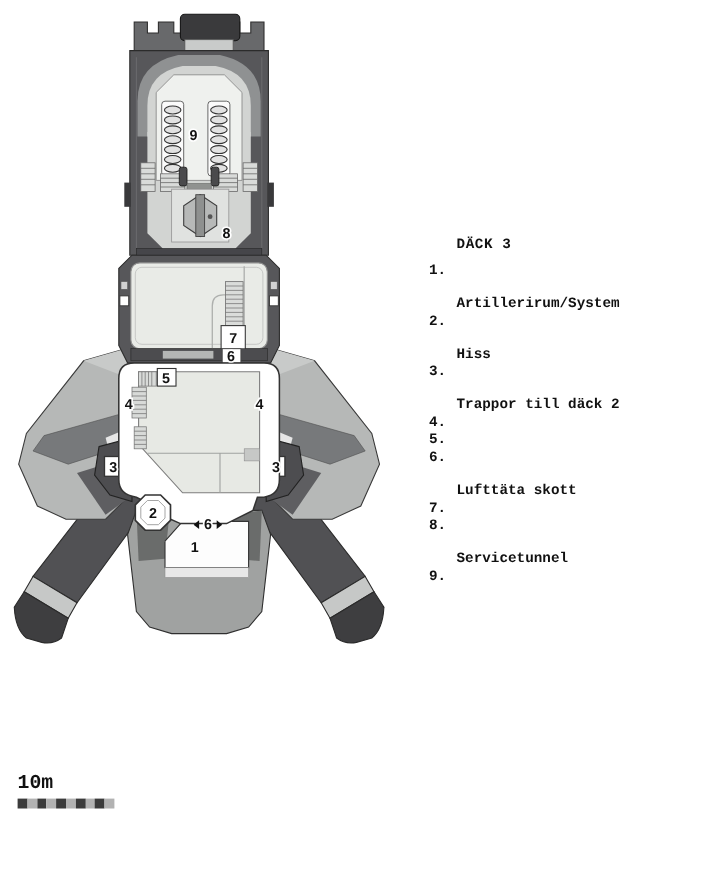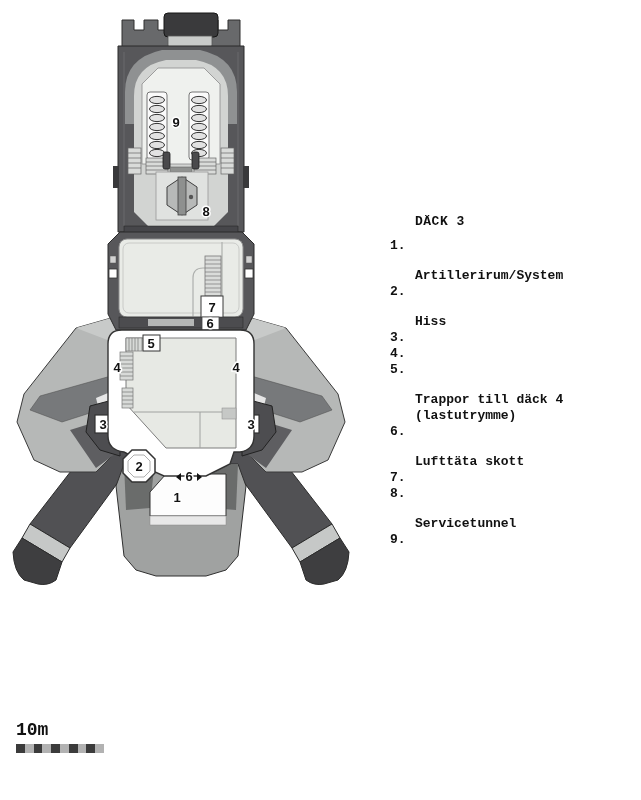--- a/index.html
+++ b/index.html
@@ -15,21 +15,21 @@
     position:absolute;left:390px;top:214px;width:230px;
     font-family:"Liberation Mono",monospace;font-weight:bold;
     font-size:13px;line-height:16px;color:#111;
   }
   .legend-title{padding-left:25px;margin-bottom:8px;letter-spacing:0.5px;}
   .legend-item{display:flex;}
   .legend-item .num{width:25px;flex:none;}
   .legend-item .txt{white-space:pre-line;margin-top:30px;}
 
   
-  .scalebar{position:absolute;left:16px;top:720px;}
+  .scalebar{position:absolute;left:16px;top:702px;}
   .scale-label{
     font-family:"Liberation Mono",monospace;font-weight:bold;
     font-size:18px;line-height:20px;color:#111;
   }
   .scale-strip{display:flex;width:88px;height:9px;margin-top:4px;}
   .scale-strip .seg{flex:1;}
   .seg.d{background:#3b3b3b;}
   .seg.l{background:#b2b2b2;}
 
   
@@ -213,28 +213,27 @@
     <div class="legend-item">
       <span class="num">1.</span>
       <span class="txt">Artillerirum/System</span>
     </div>
     <div class="legend-item">
       <span class="num">2.</span>
       <span class="txt">Hiss</span>
     </div>
     <div class="legend-item">
       <span class="num">3.</span>
+      <span class="txt">Trappor till däck 2</span>
     </div>
     <div class="legend-item">
       <span class="num">4.</span>
     </div>
     <div class="legend-item">
       <span class="num">5.</span>
-      <span class="txt">Trappor till däck 4
-(lastutrymme)</span>
     </div>
     <div class="legend-item">
       <span class="num">6.</span>
       <span class="txt">Lufttäta skott</span>
     </div>
     <div class="legend-item">
       <span class="num">7.</span>
     </div>
     <div class="legend-item">
       <span class="num">8.</span>

